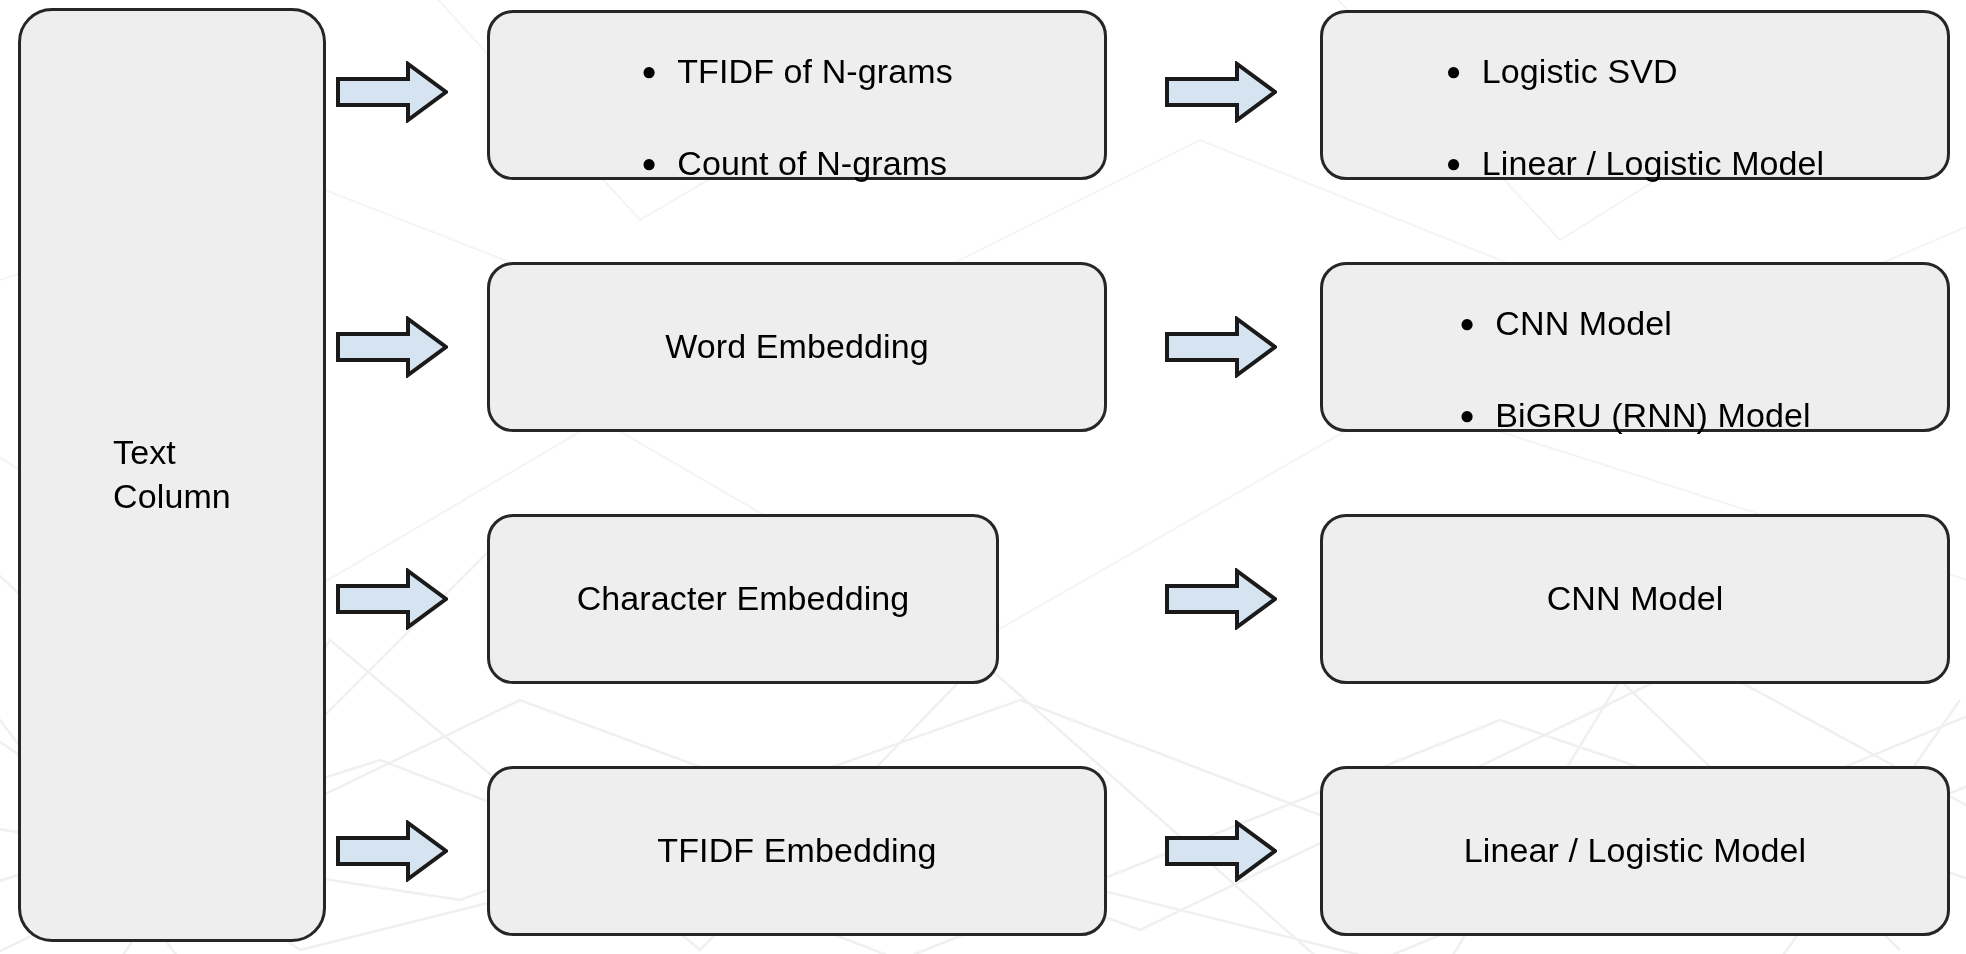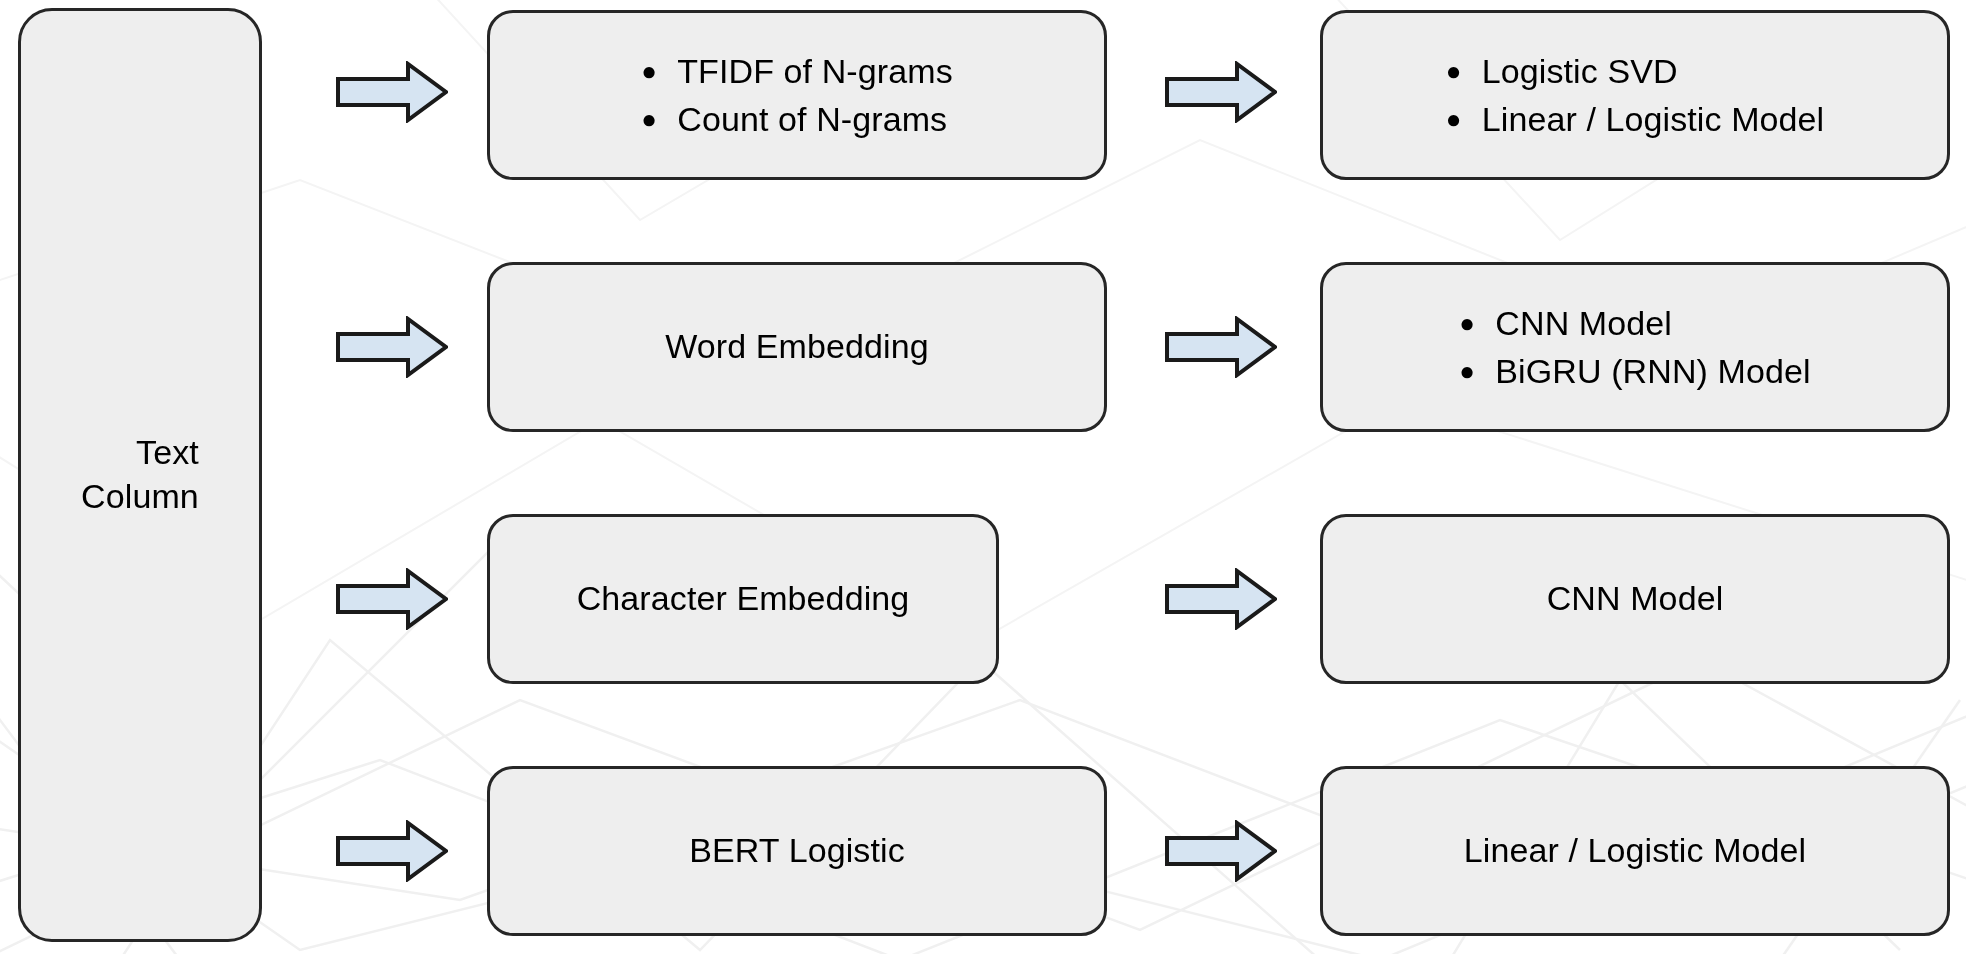--- a/index.html
+++ b/index.html
@@ -36,21 +36,21 @@
     z-index: 2;
   }
   .node-box.tall {
     border-radius: 34px;
   }
 
   .box-label {
     color: #000000;
     font-size: 34px;
     line-height: 1.28;
-    text-align: right;
+    text-align: left;
     white-space: pre-line;
     letter-spacing: 0.1px;
   }
 
   .bullet-list {
     list-style: none;
     margin: 0;
     padding: 0;
     text-align: left;
   }
@@ -66,20 +66,21 @@
     display: inline-block;
     width: 36px;
     flex: 0 0 36px;
     font-size: 26px;
     line-height: 1;
     position: relative;
     top: -3px;
   }
   .bullet-text {
     display: inline-block;
+    margin-top: 44px;
   }
 
   .arrow-wrap {
     position: absolute;
     z-index: 3;
   }
   .arrow-wrap svg {
     display: block;
   }
 </style>
@@ -101,21 +102,21 @@
       <path d="M1780 960 L1960 700"></path>
     </g>
     <g stroke="#f4f4f4" stroke-width="2" fill="none">
       <path d="M-60 420 L260 620 L600 420 L980 640 L1400 400 L2030 600"></path>
       <path d="M-60 300 L300 180 L760 360 L1200 140 L1700 340 L2030 200"></path>
       <path d="M1320 -20 L1560 240 L1880 40"></path>
       <path d="M420 -20 L640 220 L980 20"></path>
     </g>
   </svg>
 
-  <div class="node-box tall" style="left:18px; top:8px; width:244px; height:934px;">
+  <div class="node-box tall" style="left:18px; top:8px; width:308px; height:934px;">
     <div class="box-label">Text
 Column</div>
   </div>
 
   <div class="arrow-wrap" style="left:336px; top:61px; width:112px; height:62px;">
     <svg width="112" height="62" viewBox="0 0 112 62">
       <polygon points="2,18 72,18 72,3 110,31 72,59 72,44 2,44" fill="#d6e4f2" stroke="#1a1a1a" stroke-width="4" stroke-linejoin="miter"></polygon>
     </svg>
   </div>
 
@@ -200,21 +201,21 @@
     <div class="box-label">CNN Model</div>
   </div>
 
   <div class="arrow-wrap" style="left:336px; top:820px; width:112px; height:62px;">
     <svg width="112" height="62" viewBox="0 0 112 62">
       <polygon points="2,18 72,18 72,3 110,31 72,59 72,44 2,44" fill="#d6e4f2" stroke="#1a1a1a" stroke-width="4" stroke-linejoin="miter"></polygon>
     </svg>
   </div>
 
   <div class="node-box" style="left:487px; top:766px; width:620px; height:170px;">
-    <div class="box-label">BERT Logistic</div>
+    <div class="box-label">TFIDF Embedding</div>
   </div>
 
   <div class="arrow-wrap" style="left:1165px; top:820px; width:112px; height:62px;">
     <svg width="112" height="62" viewBox="0 0 112 62">
       <polygon points="2,18 72,18 72,3 110,31 72,59 72,44 2,44" fill="#d6e4f2" stroke="#1a1a1a" stroke-width="4" stroke-linejoin="miter"></polygon>
     </svg>
   </div>
 
   <div class="node-box" style="left:1320px; top:766px; width:630px; height:170px;">
     <div class="box-label">Linear / Logistic Model</div>

